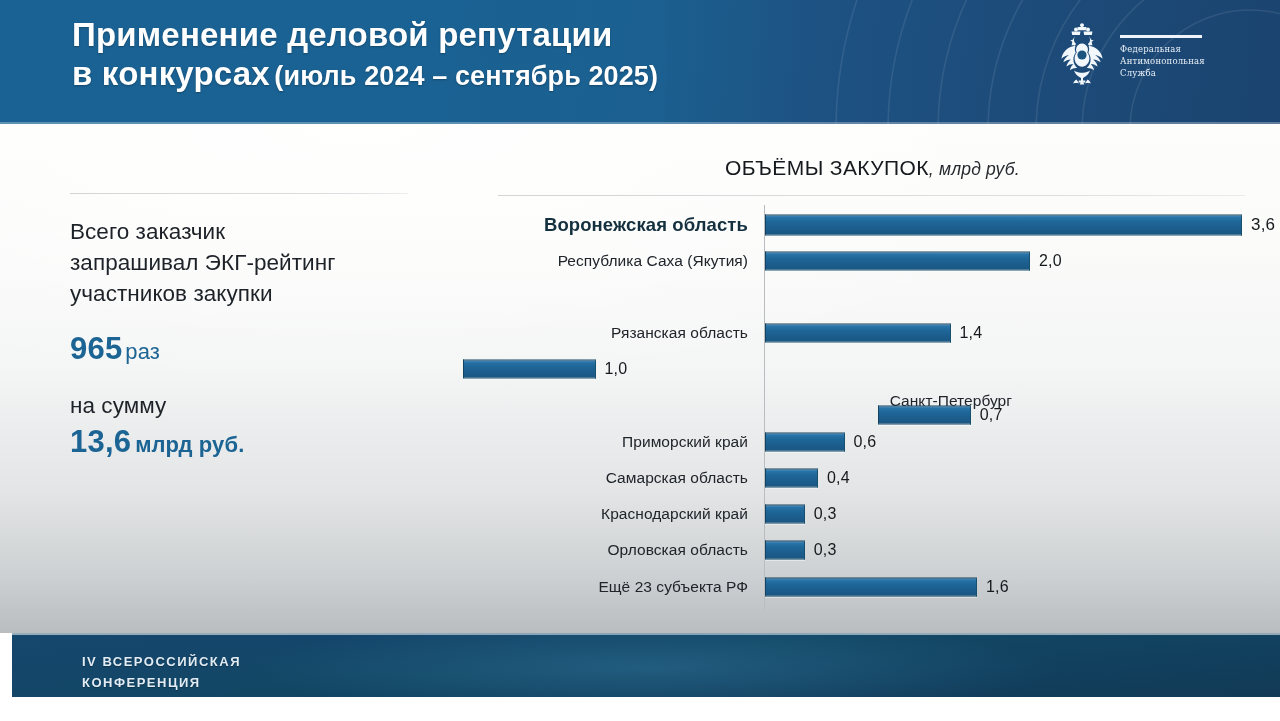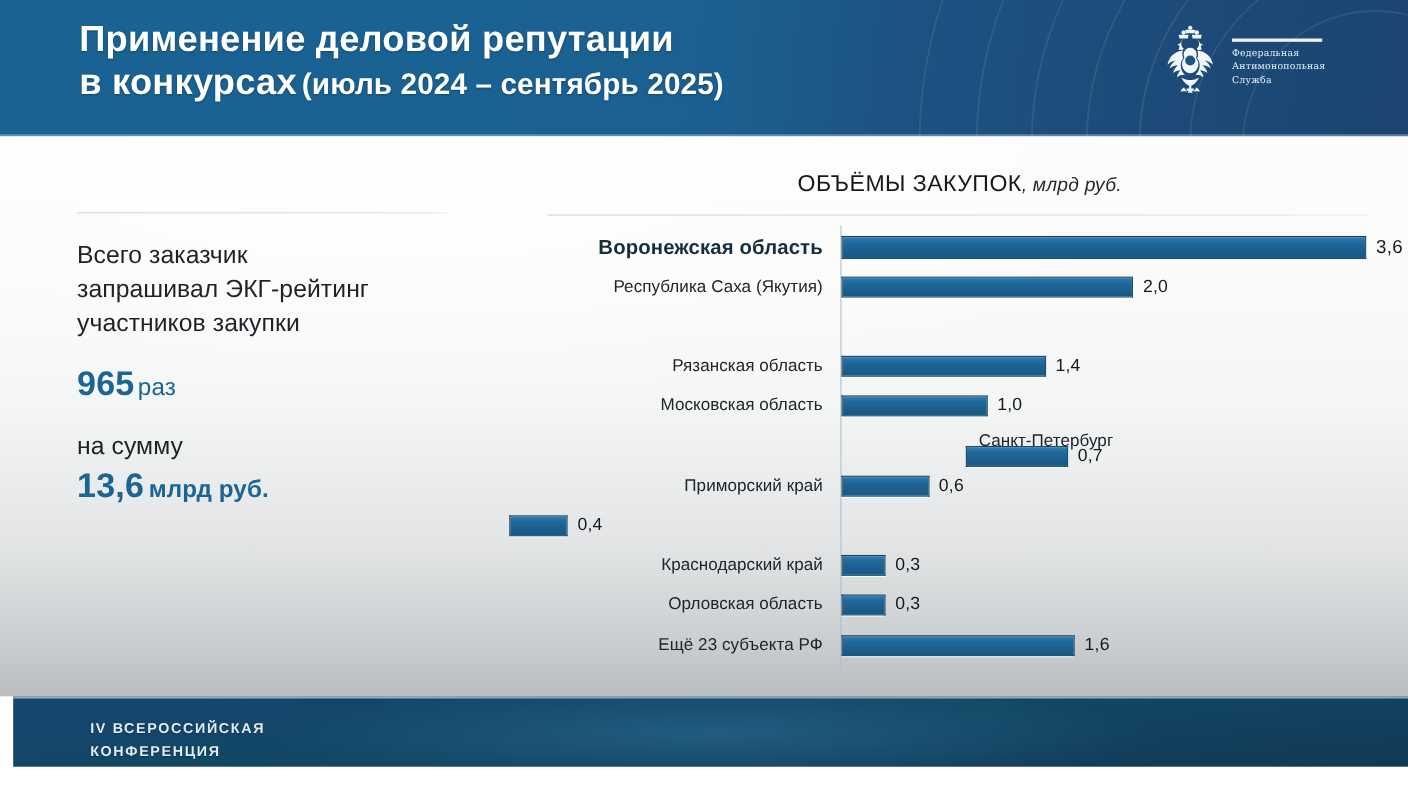--- a/index.html
+++ b/index.html
@@ -279,41 +279,41 @@
         </div>
       </div>
       <div class="bar-row" style="top: 114.6px;">
         <div class="bar-label">Рязанская область</div>
         <div class="bar-track">
           <div class="bar" style="width: 185.5px;"></div>
           <div class="bar-value" style="left: 203.5px;">1,4</div>
         </div>
       </div>
       <div class="bar-row" style="top: 150.8px;">
-        <div class="bar-label">Московская область</div>
         <div class="bar-track">
           <div class="bar" style="width: 132.5px;"></div>
           <div class="bar-value" style="left: 150.5px;">1,0</div>
         </div>
       </div>
       <div class="bar-row" style="top: 187px; flex-direction: column;">
         <div class="bar-label">Санкт-Петербург</div>
         <div class="bar-track">
           <div class="bar" style="width: 92.75px;"></div>
           <div class="bar-value" style="left: 110.75px;">0,7</div>
         </div>
       </div>
       <div class="bar-row" style="top: 223.2px;">
         <div class="bar-label">Приморский край</div>
         <div class="bar-track">
           <div class="bar" style="width: 79.5px;"></div>
           <div class="bar-value" style="left: 97.5px;">0,6</div>
         </div>
       </div>
       <div class="bar-row" style="top: 259.4px;">
+        <div class="bar-label">Самарская область</div>
         <div class="bar-track">
           <div class="bar" style="width: 53px;"></div>
           <div class="bar-value" style="left: 71px;">0,4</div>
         </div>
       </div>
       <div class="bar-row" style="top: 295.6px;">
         <div class="bar-label">Краснодарский край</div>
         <div class="bar-track">
           <div class="bar" style="width: 39.75px;"></div>
           <div class="bar-value" style="left: 57.75px;">0,3</div>

